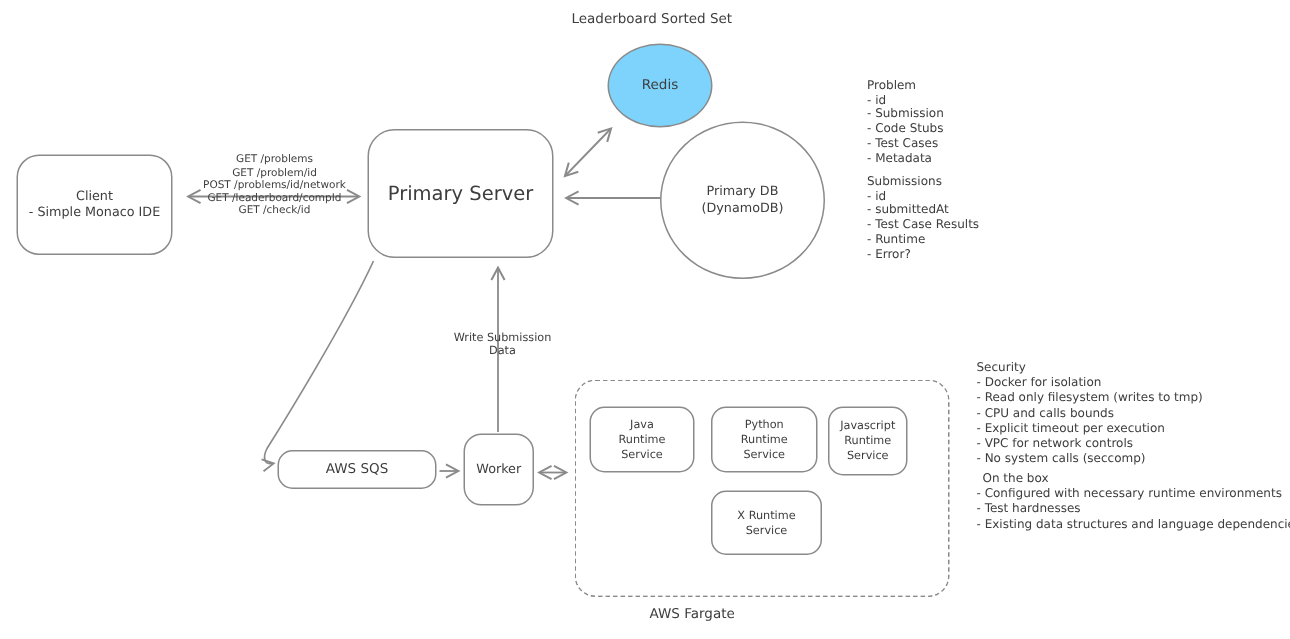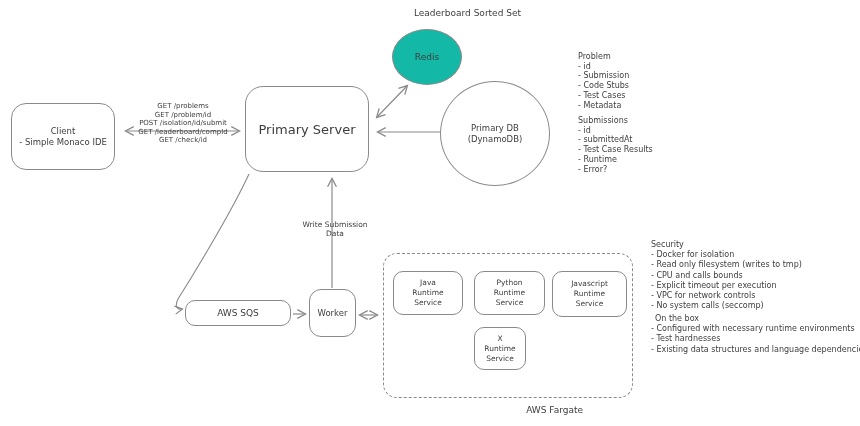--- a/index.html
+++ b/index.html
@@ -9,31 +9,31 @@
   }
   svg.wires{position:absolute;left:0;top:0;pointer-events:none;}
   .node{
     position:absolute;border:1.3px solid #8a8a8a;border-radius:12px;background:#fff;
     display:flex;flex-direction:column;align-items:center;justify-content:center;
     text-align:center;box-sizing:border-box;
   }
   .circle{border-radius:50%;}
   .client{left:11px;top:103px;width:104px;height:67px;border-radius:15px;font-size:8.5px;line-height:11px;}
   .server{left:245px;top:86px;width:124px;height:86px;border-radius:18px;font-size:13px;}
-  .redis{left:392px;top:29px;width:70px;height:56px;background:#14b8a6;font-size:9px;}
+  .redis{left:405px;top:29px;width:70px;height:56px;background:#7dd3fc;font-size:9px;}
   .db{left:440px;top:81px;width:110px;height:105px;font-size:8.5px;line-height:11px;align-items:center;}
   .sqs{left:185px;top:300px;width:106px;height:26px;border-radius:10px;font-size:9px;}
   .worker{left:309px;top:289px;width:47px;height:48px;border-radius:12px;font-size:8.5px;}
   .fargate{left:383px;top:253px;width:250px;height:145px;border-radius:14px;border:1.3px dashed #8a8a8a;background:transparent;}
   .rt{font-size:7.5px;line-height:10px;padding:13px;}
   .rt-java{left:393px;top:271px;width:70px;height:44px;border-radius:10px;}
   .rt-python{left:474px;top:271px;width:71px;height:44px;border-radius:10px;}
-  .rt-js{left:552px;top:271px;width:75px;height:46px;border-radius:10px;justify-content:center;}
-  .rt-x{left:474px;top:327px;width:52px;height:43px;border-radius:10px;}
-  .caption{position:absolute;text-align:right;font-size:9px;}
+  .rt-js{left:552px;top:271px;width:53px;height:46px;border-radius:10px;justify-content:center;}
+  .rt-x{left:474px;top:327px;width:74px;height:43px;border-radius:10px;}
+  .caption{position:absolute;text-align:left;font-size:9px;}
   .leaderboard-title{left:381px;top:8px;width:140px;}
   .fargate-caption{left:433px;top:405px;width:150px;}
   .req-labels{position:absolute;left:124px;top:102px;width:118px;text-align:center;font-size:7px;line-height:8.6px;}
   .write-label{position:absolute;left:290px;top:220px;width:90px;text-align:center;font-size:7.5px;line-height:9px;}
   .side-list{position:absolute;font-size:8px;line-height:9.7px;white-space:nowrap;}
   .problem{left:578px;top:52px;}
   .submissions{left:578px;top:116px;}
   .security{left:651px;top:240px;line-height:10.2px;}
   .onbox{left:651px;top:314px;line-height:10.2px;}
   .onbox .list-title{padding-left:4px;}
@@ -59,21 +59,21 @@
   </svg>
 
   <div class="node client">
     <div>Client</div>
     <div>- Simple Monaco IDE</div>
   </div>
 
   <div class="req-labels">
     <div>GET /problems</div>
     <div>GET /problem/id</div>
-    <div>POST /isolation/id/submit</div>
+    <div>POST /problems/id/network</div>
     <div>GET /leaderboard/compId</div>
     <div>GET /check/id</div>
   </div>
 
   <div class="node server">
     <div>Primary Server</div>
   </div>
 
   <div class="caption leaderboard-title">Leaderboard Sorted Set</div>
 

